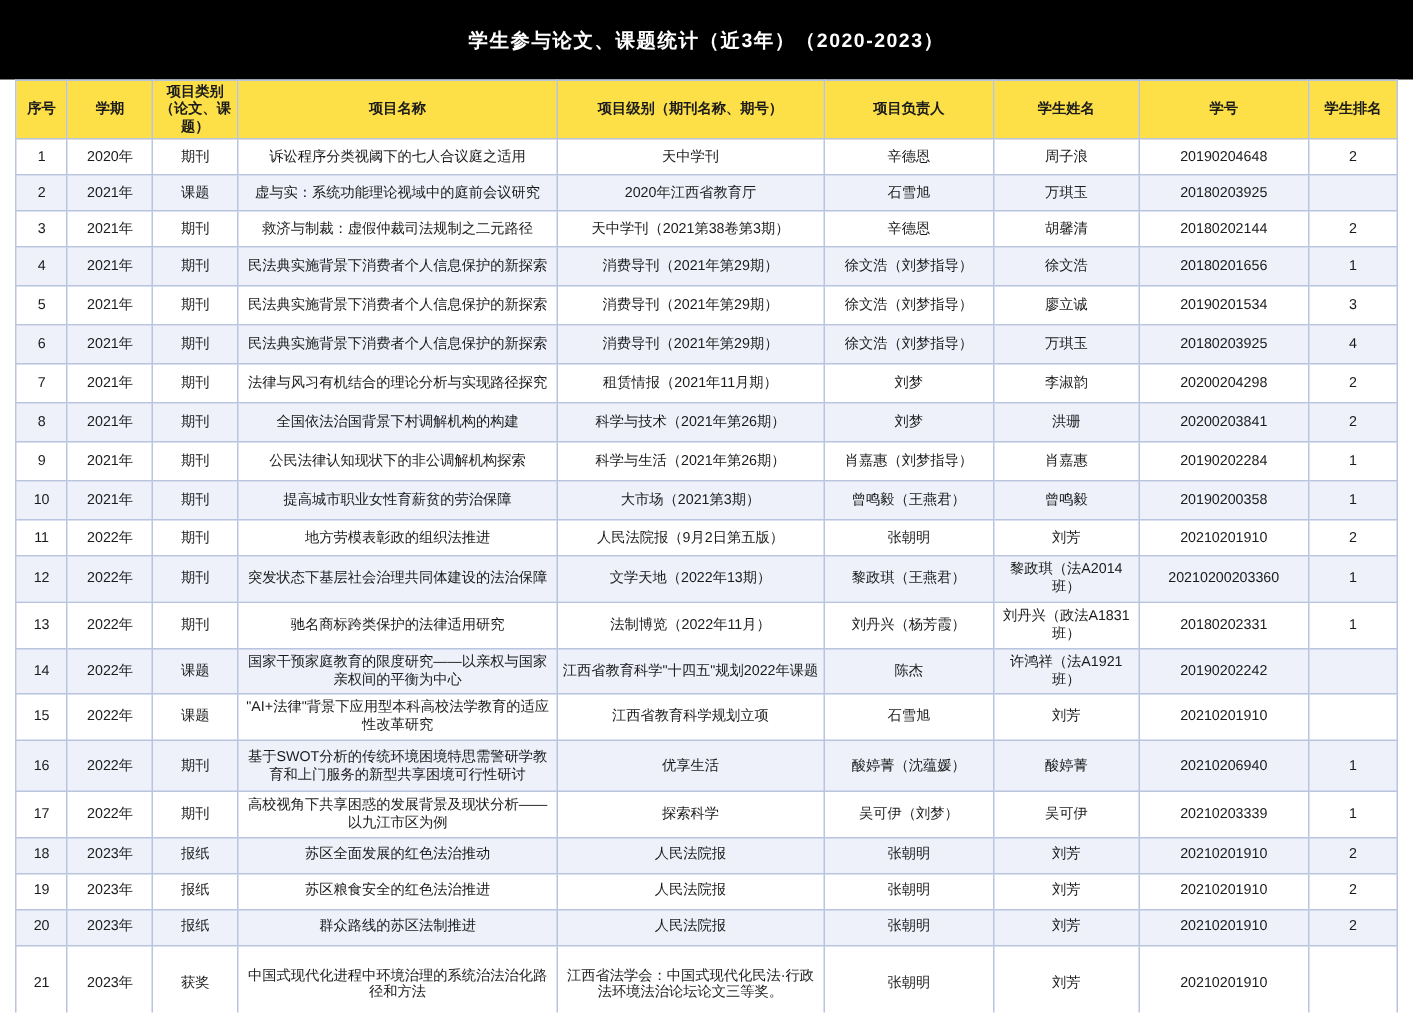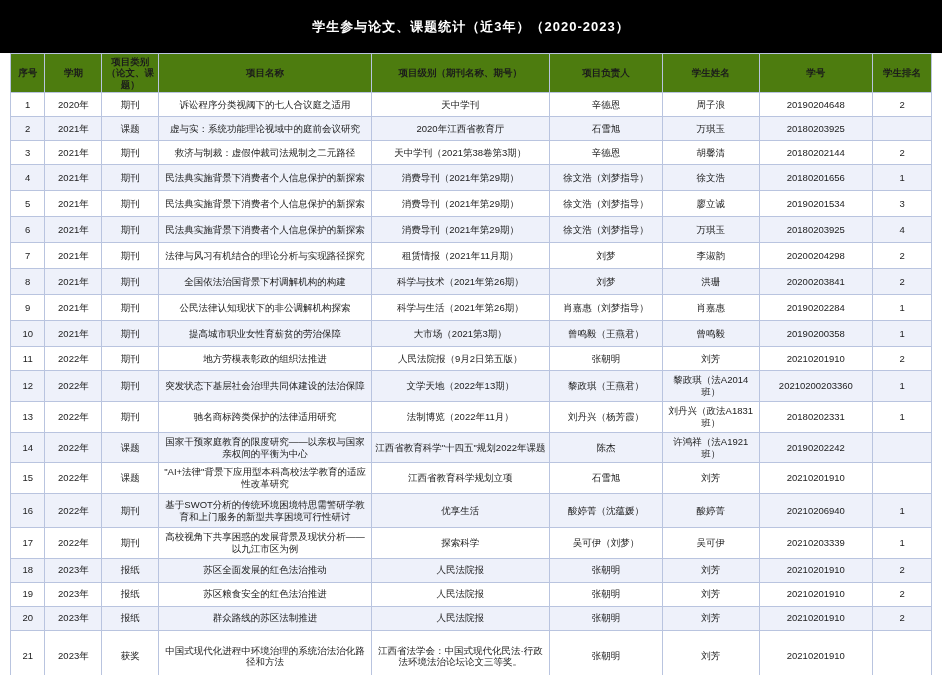--- a/index.html
+++ b/index.html
@@ -43,21 +43,21 @@
     border: 1px solid #b9c4df;
     font-size: 9.5px;
     color: #1b1b1b;
     text-align: center;
     vertical-align: middle;
     padding: 3px 2px;
     line-height: 1.25;
     word-wrap: break-word;
   }
   thead th {
-    background: #4d7c0f;
+    background: #fde047;
     font-weight: bold;
     font-size: 9.5px;
     height: 34px;
     padding: 2px 1px;
     line-height: 1.2;
   }
   tbody tr.odd td {
     background: #ffffff;
   }
   tbody tr.even td {

